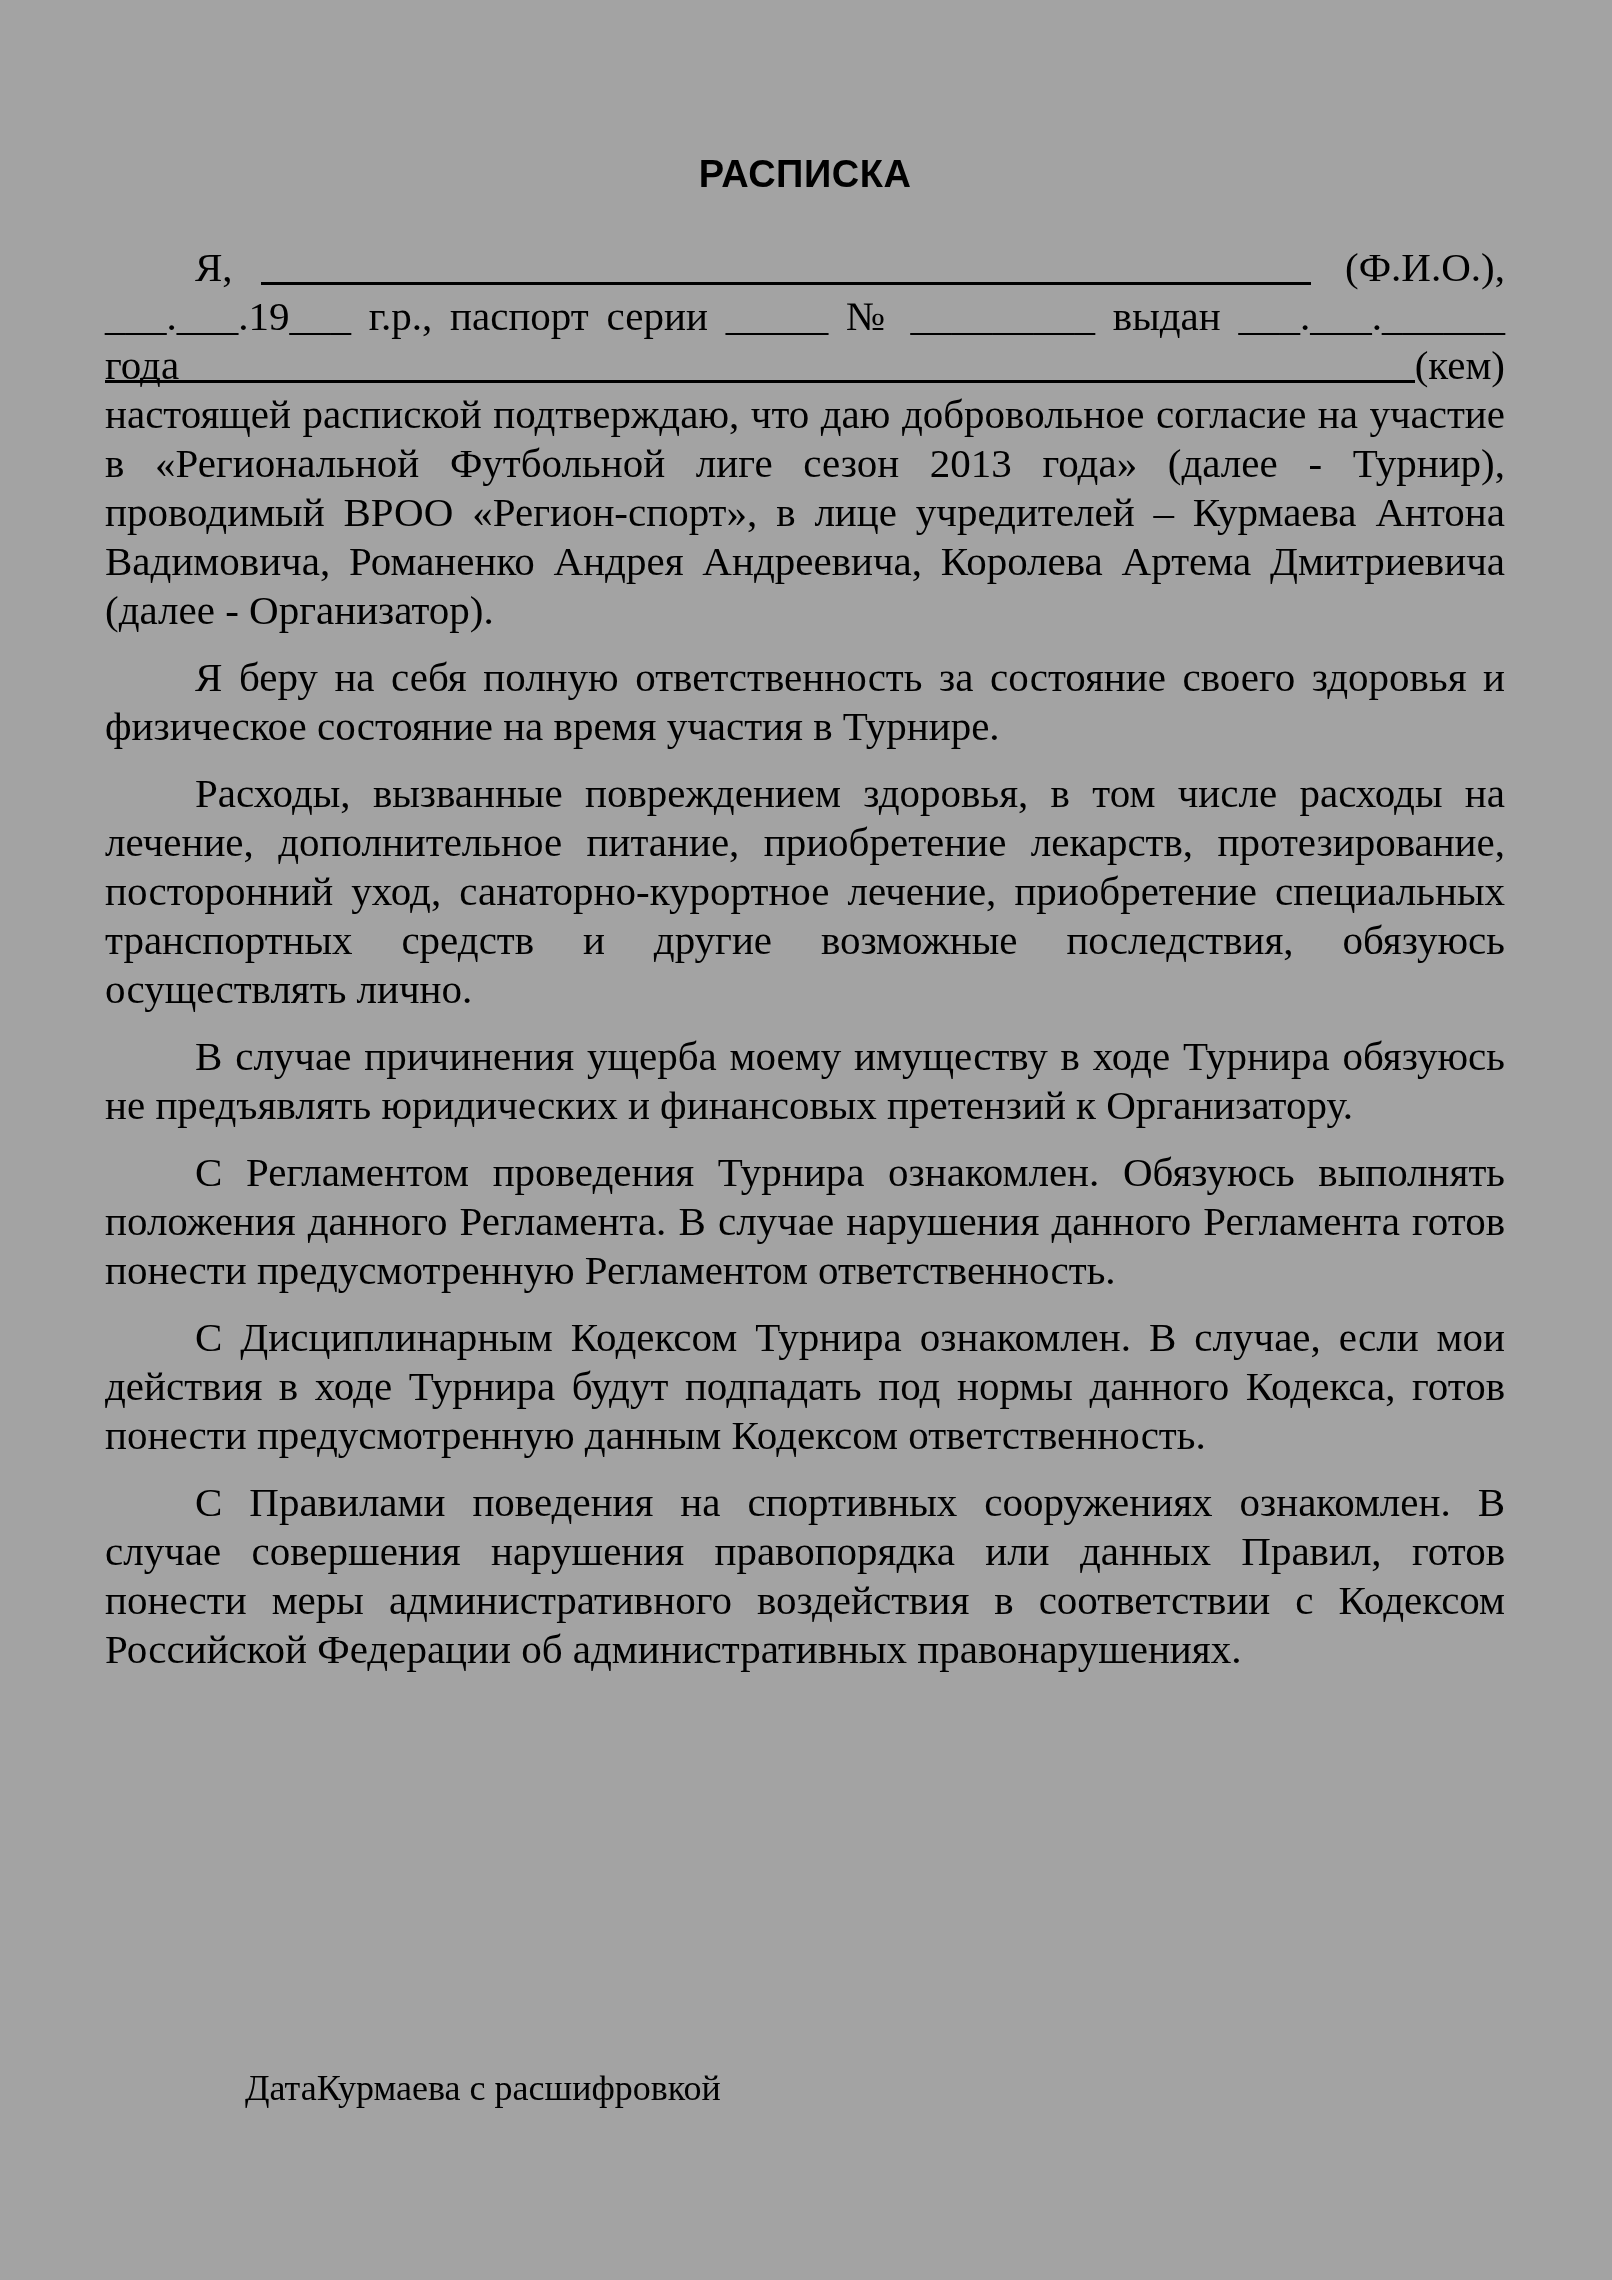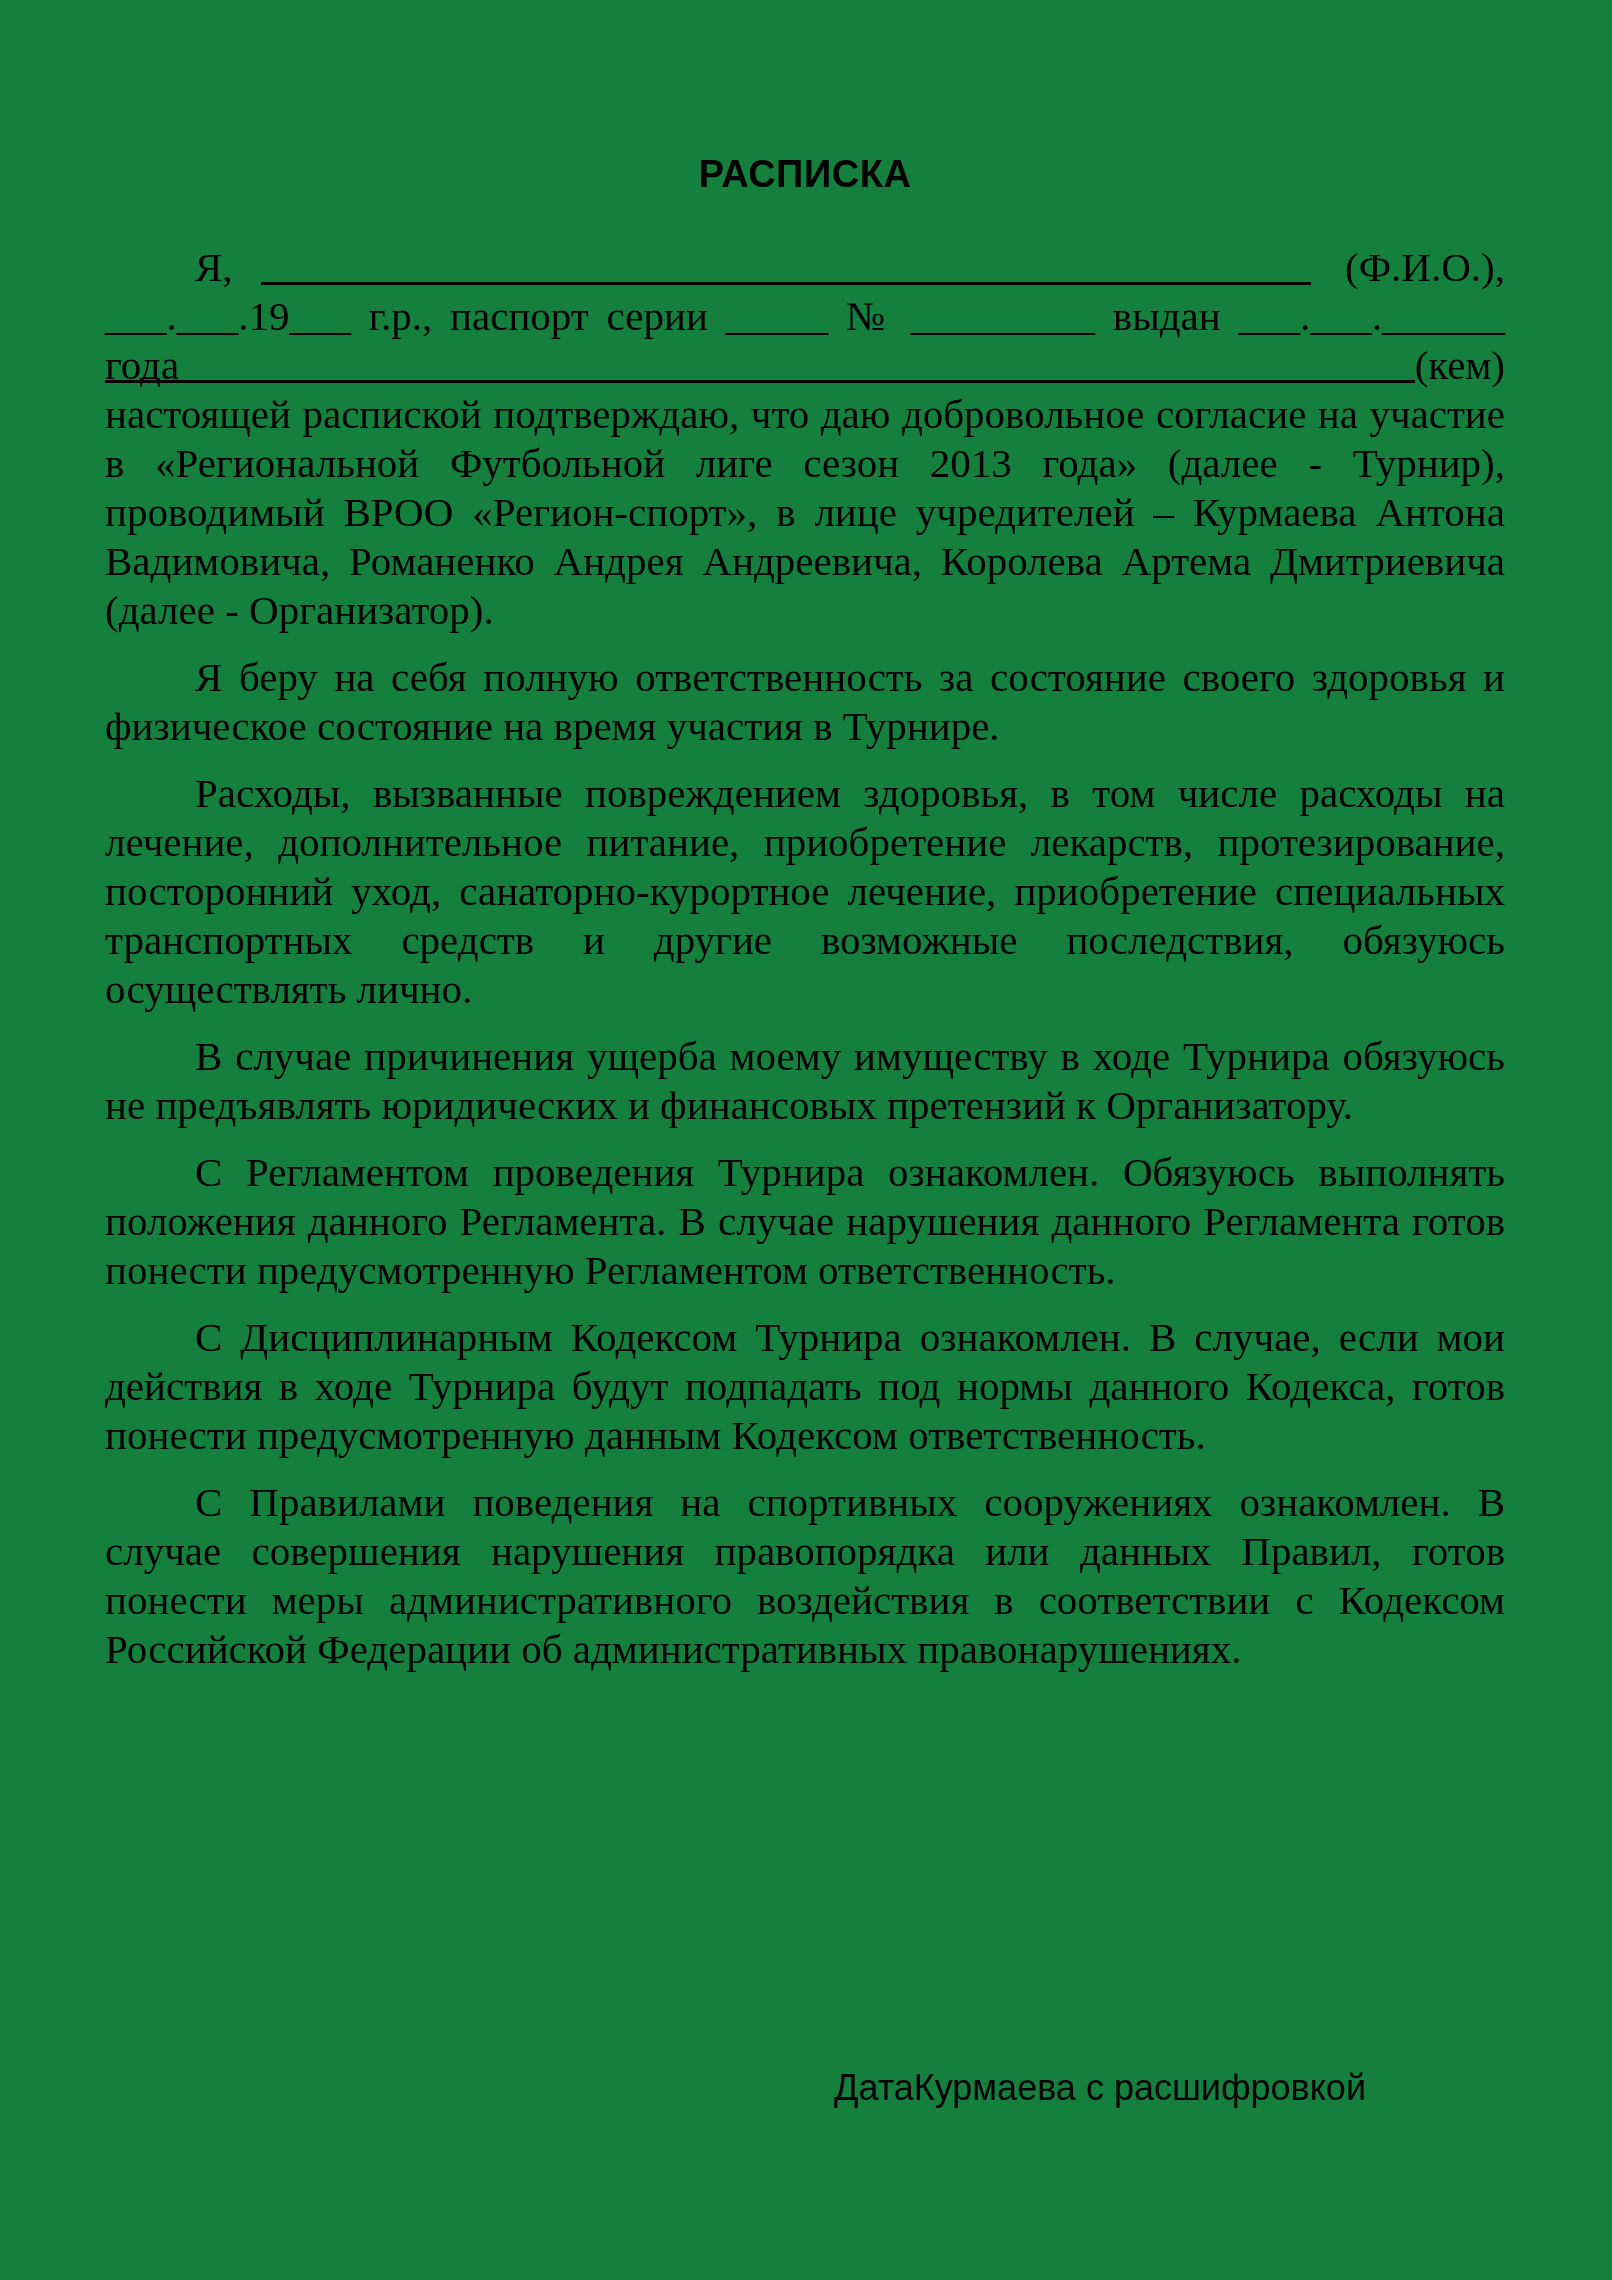--- a/index.html
+++ b/index.html
@@ -4,21 +4,21 @@
 <style>
   html, body {
     margin: 0;
     padding: 0;
     background: #ffffff;
   }
   .page {
     position: relative;
     width: 1612px;
     height: 2280px;
-    background: #15803d;
+    background: #a3a3a3;
     color: #000000;
     font-family: "Liberation Serif", "DejaVu Serif", serif;
     font-size: 41px;
     line-height: 49px;
     box-sizing: border-box;
     padding: 150px 107px 0 105px;
     overflow: hidden;
   }
   .doc-title {
     font-family: "Liberation Sans", "DejaVu Sans", sans-serif;
@@ -59,23 +59,23 @@
   .para.continuation {
     text-indent: 0;
     margin: 0;
   }
   .footer {
     position: absolute;
     top: 2066px;
     left: 245px;
     right: 246px;
     display: flex;
-    justify-content: flex-end;
+    justify-content: flex-start;
     align-items: baseline;
-    font-family: Liberation Sans, sans-serif;
+    font-family: Liberation Serif, serif;
     font-size: 36px;
     line-height: 44px;
   }
 </style>
 </head>
 <body>
 
 <div class="page">
 
   <div class="doc-title">РАСПИСКА</div>

